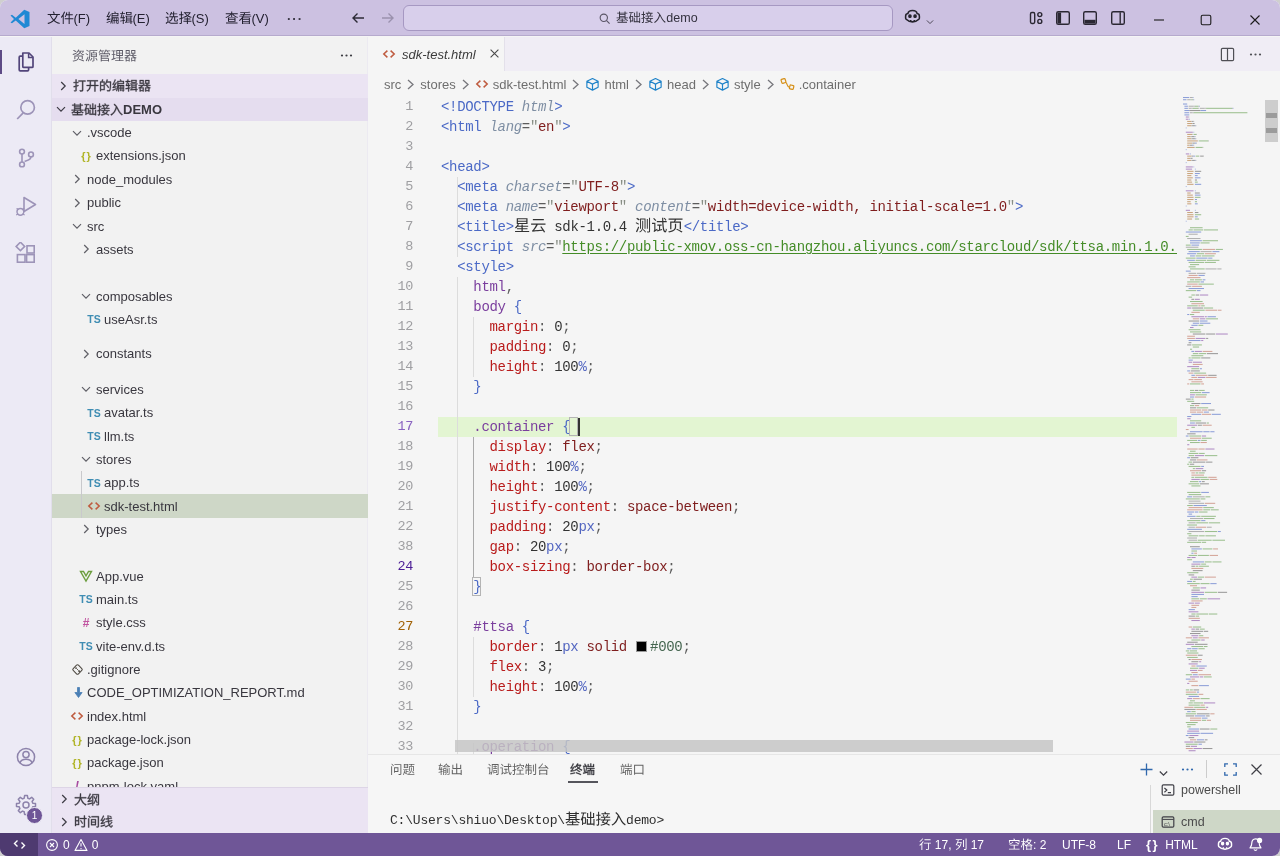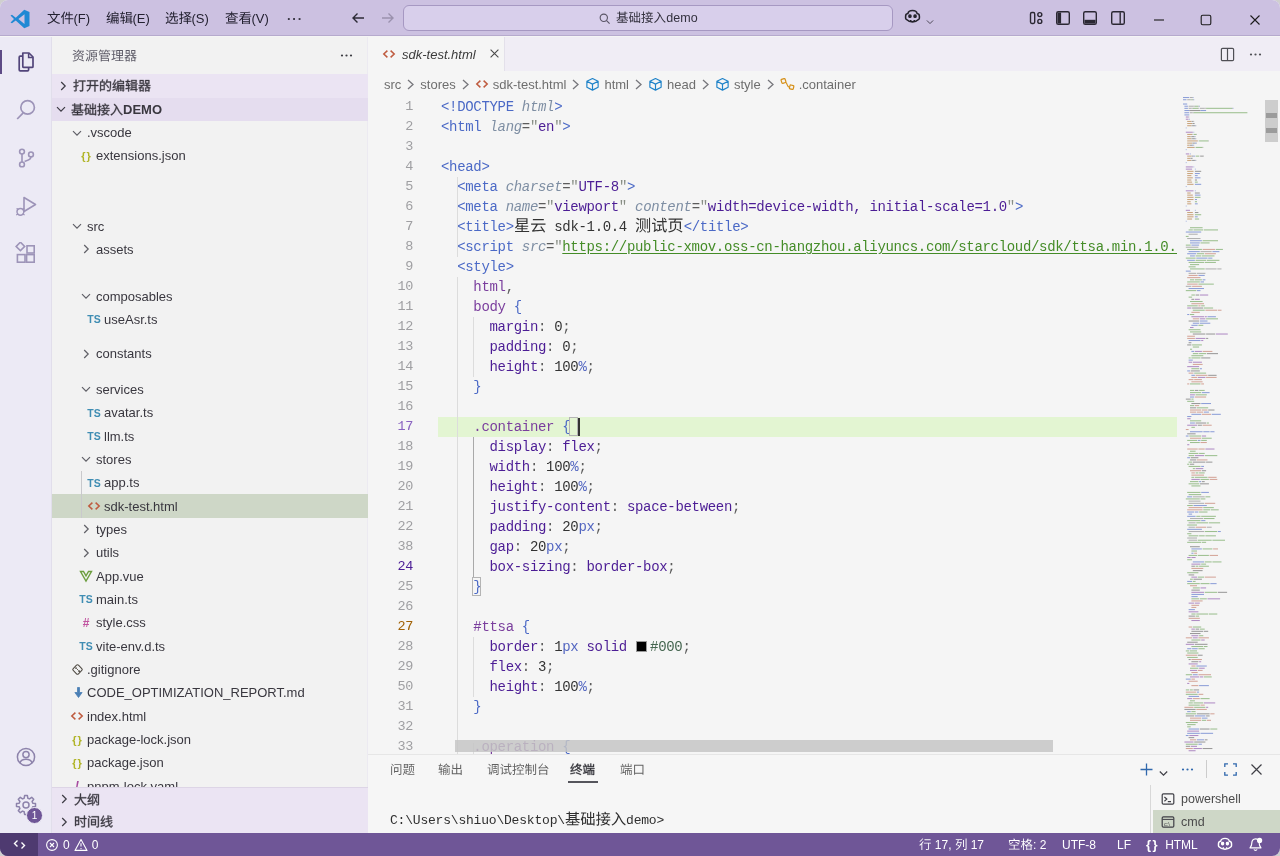--- a/index.html
+++ b/index.html
@@ -22,22 +22,22 @@
 
 #tabsbar{left:368px;top:37px;width:912px;height:34px;background:#f0edf5}
 #tab1{position:absolute;left:0;top:0;width:137px;height:34px;background:#f5f5f5;border-right:1px solid #e3e0ea;display:flex;align-items:center;padding-left:14px;font-size:13px;color:#3b3b3b}
 #breadcrumb{left:368px;top:71px;width:912px;height:27px;z-index:6;display:flex;align-items:center;font-size:13px;color:#6e6e6e}
 .bcsep{flex:none}
 #code{left:368px;top:71px;width:912px;height:683px;background:#f5f5f5}
 #gutter{position:absolute;left:0;top:26px;width:45px;text-align:right;font-family:"Liberation Mono",monospace;font-size:13.5px;line-height:20px;color:#9f9fa2;letter-spacing:-.3px}
 #lines{position:absolute;left:73px;top:26px;width:736px;overflow:hidden;font-family:"Liberation Mono",monospace;font-size:14px;line-height:20px;letter-spacing:-.32px;color:#333;white-space:pre}
 .ln{height:20px}
 
-.tb{color:#4b69c6}.ta{color:#7e8ea3;font-style:italic}.ts{color:#4c1d95}.tq{color:#888e85}
-.tg{color:#5c5c5c}.tc{color:#7a3e9d}.tp{color:#4c1d95}.tu{color:#5366c1}.tk{color:#44654f}.tl{color:#448c27;text-decoration:underline;text-underline-offset:2px}
+.tb{color:#4b69c6}.ta{color:#7e8ea3;font-style:italic}.ts{color:#7f1d1d}.tq{color:#888e85}
+.tg{color:#5c5c5c}.tc{color:#7a3e9d}.tp{color:#b91c1c}.tu{color:#5366c1}.tk{color:#44654f}.tl{color:#448c27;text-decoration:underline;text-underline-offset:2px}
 .guide{position:absolute;width:1px;background:#dcdcdc}
 
 #panel{left:368px;top:754px;width:912px;height:79px;background:#f6f6f6;border-top:1px solid #e6e6e6}
 .ptab{position:absolute;top:0;height:28px;display:flex;align-items:center;font-size:12.5px;color:#616161}
 #term{position:absolute;left:22px;top:56px;font-family:"Liberation Mono",monospace;font-size:13px;letter-spacing:-.2px;color:#2f2f2f;white-space:pre}
 .trow{position:absolute;left:785px;width:127px;height:23px;display:flex;align-items:center;gap:6px;font-size:12.5px;color:#4b4b4b;padding-left:8px}
 
 #status{left:0;top:833px;width:1280px;height:23px;background:#6f5697;color:#fff;font-size:12px}
 .sit{position:absolute;top:0;height:23px;display:flex;align-items:center;gap:4px}
 </style></head><body>
@@ -268,20 +268,36 @@
         <span class="tn">.vscode</span>
       </div>
 <div class="srow" style="top:107.3px;height:23.34px;">
         <span style="width:26px"></span>
         <span style="width:16px;display:flex;justify-content:center;flex:none" class="ficw">
           <span class="fic" style="color:#b0b426;font-weight:700;font-size:11px;letter-spacing:0">{ }</span>
         </span>
         <span style="width:2px"></span>
         <span class="tn">extensions.json</span>
       </div>
+<div class="srow" style="top:130.7px;height:23.34px;">
+        <span style="width:17px"></span>
+        <svg width="16" height="16" viewBox="0 0 16 16" style="color:#5f5f66;flex:none">
+          <path d="M6.2 4 L10.2 8 L6.2 12" fill="none" stroke="currentColor" stroke-width="1.2"></path>
+        </svg>
+        <span style="width:2px"></span>
+        <span class="tn">node_modules</span>
+      </div>
+<div class="srow" style="top:154.0px;height:23.34px;">
+        <span style="width:17px"></span>
+        <svg width="16" height="16" viewBox="0 0 16 16" style="color:#5f5f66;flex:none">
+          <path d="M6.2 4 L10.2 8 L6.2 12" fill="none" stroke="currentColor" stroke-width="1.2"></path>
+        </svg>
+        <span style="width:2px"></span>
+        <span class="tn">public</span>
+      </div>
 <div class="srow" style="top:177.4px;height:23.34px;">
         <span style="width:17px"></span>
         <svg width="16" height="16" viewBox="0 0 16 16" style="color:#5f5f66;flex:none">
           <path d="M4 6.2 L8 10.2 L12 6.2" fill="none" stroke="currentColor" stroke-width="1.2"></path>
         </svg>
         <span style="width:2px"></span>
         <span class="tn">src</span>
       </div>
 <div class="srow" style="top:200.7px;height:23.34px;">
         <span style="width:26px"></span>
@@ -365,28 +381,20 @@
         <span style="width:2px"></span>
         <span class="tn">sdk-test.html</span>
       </div>
 <div class="srow" style="top:480.8px;height:23.34px;">
         <span style="width:26px"></span>
         <svg width="16" height="16" viewBox="0 0 16 16" style="color:#5f5f66;flex:none">
           <path d="M6.2 4 L10.2 8 L6.2 12" fill="none" stroke="currentColor" stroke-width="1.2"></path>
         </svg>
         <span style="width:2px"></span>
         <span class="tn">types</span>
-      </div>
-<div class="srow" style="top:504.1px;height:23.34px;">
-        <span style="width:26px"></span>
-        <svg width="16" height="16" viewBox="0 0 16 16" style="color:#5f5f66;flex:none">
-          <path d="M6.2 4 L10.2 8 L6.2 12" fill="none" stroke="currentColor" stroke-width="1.2"></path>
-        </svg>
-        <span style="width:2px"></span>
-        <span class="tn">utils</span>
       </div>
 <div class="srow" style="top:527.5px;height:23.34px;">
         <span style="width:26px"></span>
         <span style="width:16px;display:flex;justify-content:center;flex:none" class="ficw">
           <svg width="14" height="14" viewBox="0 0 14 14" style="flex:none">
             <path d="M1.5 2.5 H4.5 L7 6.8 L9.5 2.5 H12.5 L7 12 Z" fill="none" stroke="#6d9e3f" stroke-width="1.4"></path>
           </svg>
         </span>
         <span style="width:2px"></span>
         <span class="tn">App.vue</span>
@@ -593,21 +601,21 @@
         <div class="ln" style="color:#9f9fa2">20</div>
         <div class="ln" style="color:#9f9fa2">21</div>
         <div class="ln" style="color:#9f9fa2">22</div>
         <div class="ln" style="color:#9f9fa2">38</div>
         <div class="ln" style="color:#4c1d95">24</div>
         <div class="ln" style="color:#9f9fa2">25</div>
         <div class="ln" style="color:#9f9fa2">26</div>
         <div class="ln" style="color:#a16207">27</div>
         <div class="ln" style="color:#9f9fa2">28</div>
         <div class="ln" style="color:#9f9fa2">29</div>
-        <div class="ln" style="color:#9f9fa2">50</div>
+        <div class="ln" style="color:#9f9fa2">30</div>
         <div class="ln" style="color:#9f9fa2">31</div>
         <div class="ln" style="color:#9f9fa2">32</div>
         <div class="ln" style="color:#9f9fa2">33</div>
       </div>
 <div id="lines"><div class="ln"><span class="tb">&lt;!DOCTYPE</span> <span class="ta">html</span><span class="tb">&gt;</span></div><div class="ln"><span class="tb">&lt;html</span> <span class="ta">lang</span><span class="tg">=</span><span class="tq">"</span><span class="ts">en</span><span class="tq">"</span><span class="tb">&gt;</span></div><div class="ln"></div><div class="ln"><span class="tb">&lt;head&gt;</span></div><div class="ln">  <span class="tb">&lt;meta</span> <span class="ta">charset</span><span class="tg">=</span><span class="tq">"</span><span class="ts">UTF-8</span><span class="tq">"</span><span class="tb">&gt;</span></div><div class="ln">  <span class="tb">&lt;meta</span> <span class="ta">name</span><span class="tg">=</span><span class="tq">"</span><span class="ts">viewport</span><span class="tq">"</span> <span class="ta">content</span><span class="tg">=</span><span class="tq">"</span><span class="ts">width=device-width, initial-scale=1.0</span><span class="tq">"</span><span class="tb">&gt;</span></div><div class="ln">  <span class="tb">&lt;title&gt;</span><svg class="ck" width="32.40" height="16.20" viewBox="0 -880 2000 1000" style="vertical-align:-2.30px">
             <use href="#u661f" x="0"></use>
             <use href="#u4e91" x="1000"></use>
           </svg><span class="d"> sdk-1.0.4 </span><svg class="ck" width="48.60" height="16.20" viewBox="0 -880 3000 1000" style="vertical-align:-2.30px">
             <use href="#u6d4b" x="0"></use>
             <use href="#u8bd5" x="1000"></use>
@@ -1290,21 +1298,21 @@
 <div class="abs" style="left:881px;top:7px"><svg width="15" height="15" viewBox="0 0 15 15" style="color:#3f3f46">
           <path d="M2.5 2.5 L12.5 12.5 M12.5 2.5 L2.5 12.5" stroke="currentColor" stroke-width="1.2"></path>
         </svg></div>
 <div id="term">C:\Users\shiuo\Desktop\<svg class="ck" width="61.20" height="15.30" viewBox="0 -880 4000 1000" style="vertical-align:-2.20px">
           <use href="#u57fa" x="0"></use>
           <use href="#u7840" x="1000"></use>
           <use href="#u63a5" x="2000"></use>
           <use href="#u5165" x="3000"></use>
         </svg>demo&gt;</div>
 <div class="abs" style="left:782px;top:30px;width:1px;height:49px;background:#d8d8d8"></div>
-<div class="trow" style="top:32px">
+<div class="trow" style="top:23px">
         <svg width="14" height="14" viewBox="0 0 14 14" style="color:#3f3f46;flex:none">
           <rect x="1.2" y="1.8" width="11.6" height="10.4" rx="1.2" fill="none" stroke="currentColor" stroke-width="1.2"></rect>
           <path d="M3.4 5 L5.8 7.1 L3.4 9.2 M6.8 9.6 H10" stroke="currentColor" stroke-width="1.2" fill="none"></path>
         </svg>
         <span>powershell</span>
       </div>
 <div class="trow" style="top:55px;background:#ced7c7">
         <svg width="14" height="14" viewBox="0 0 14 14" style="color:#3f3f46;flex:none">
           <rect x="1.2" y="1.8" width="11.6" height="10.4" rx="1.2" fill="none" stroke="currentColor" stroke-width="1.2"></rect>
           <path d="M1.4 4.4 H12.6" stroke="currentColor" stroke-width="1"></path>

